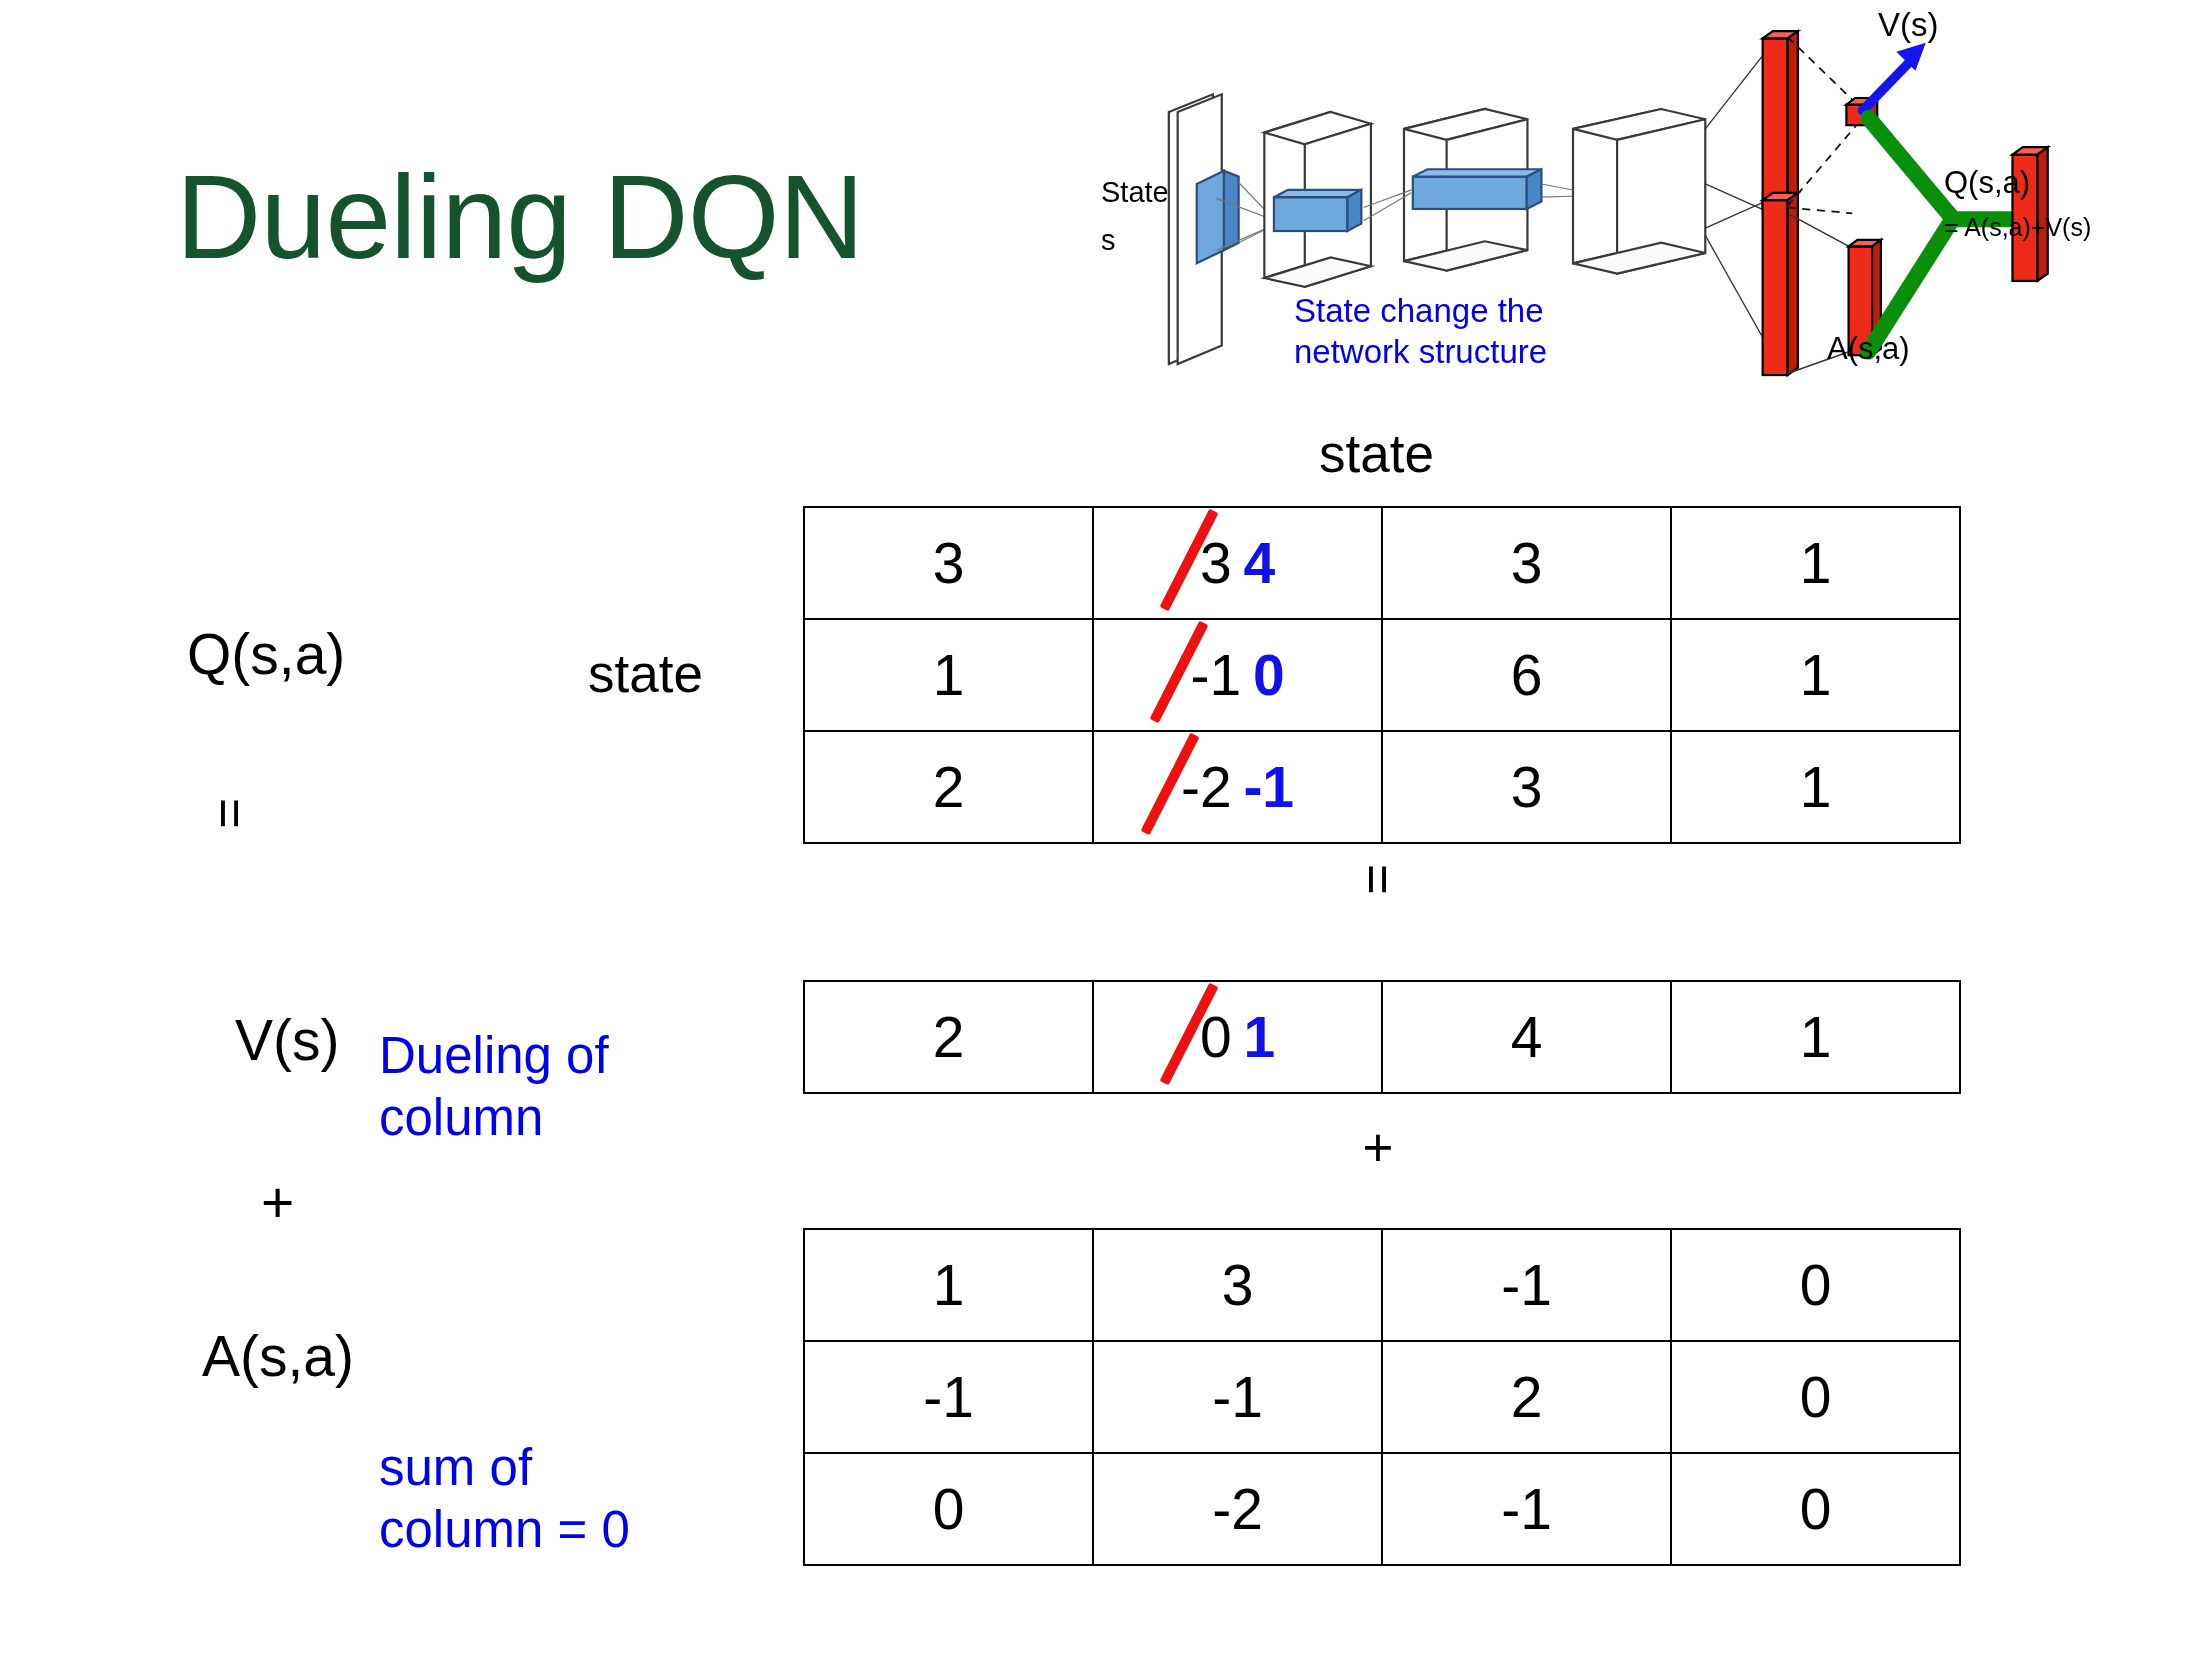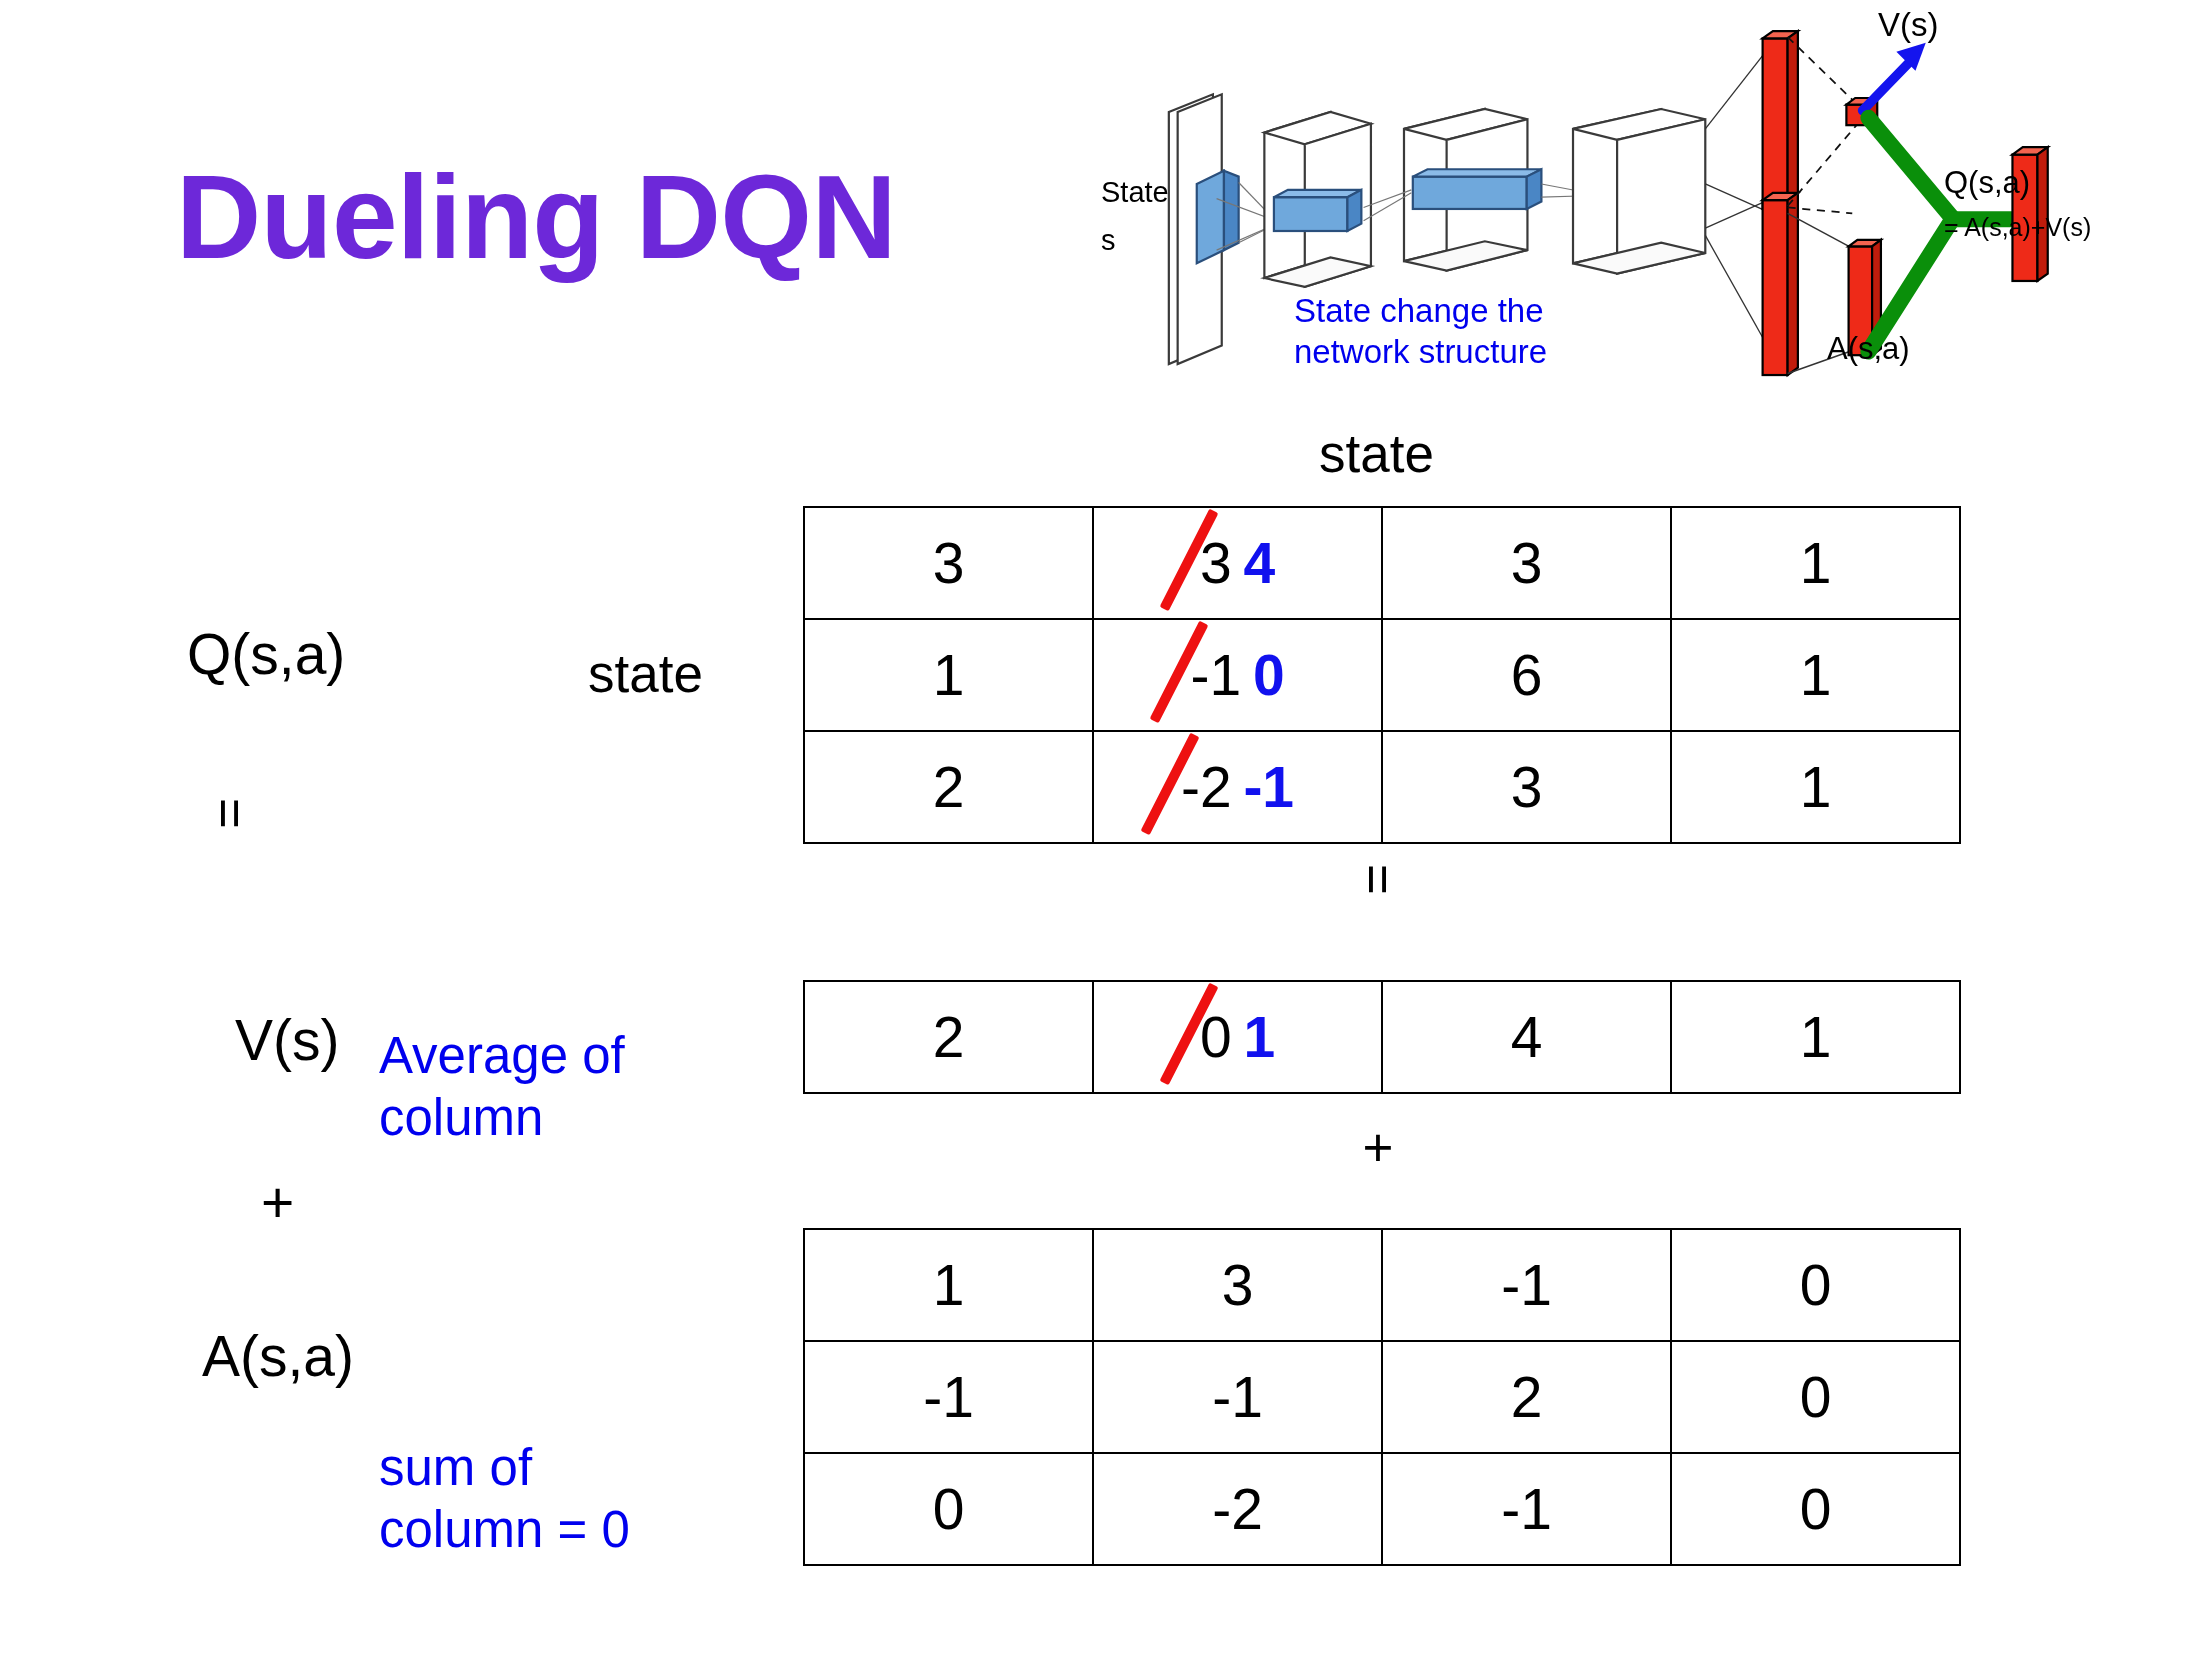--- a/index.html
+++ b/index.html
@@ -17,23 +17,23 @@
     overflow: hidden;
   }
 
   
   #title {
     position: absolute;
     left: 176px;
     top: 158px;
     font-size: 118px;
     line-height: 1;
-    font-weight: 700;
+    font-weight: 400;
     letter-spacing: -0.7px;
-    color: #6d28d9;
+    color: #14532d;
     white-space: nowrap;
   }
 
   
   #net-diagram {
     position: absolute;
     left: 1088px;
     top: 0px;
     width: 1117px;
     height: 401px;
@@ -299,21 +299,21 @@
 
   <div id="lbl-state-hdr">state</div>
 
   <div class="row-label" id="lbl-Qsa">Q(s,a)</div>
   <div class="row-label" id="lbl-action">state</div>
   <div class="row-label" id="lbl-eq1">=</div>
   <div class="row-label" id="lbl-Vs">V(s)</div>
   <div class="row-label" id="lbl-plus1">+</div>
   <div class="row-label" id="lbl-Asa">A(s,a)</div>
 
-  <div class="blue-note" id="note-avg">Average of
+  <div class="blue-note" id="note-avg">Dueling of
 column</div>
   <div class="blue-note" id="note-sum">sum of
 column = 0</div>
 
   <div class="op-between" id="op-eq2">=</div>
   <div class="op-between" id="op-plus">+</div>
 
   <table class="grid" id="tbl-q">
       <tbody>
         <tr>

